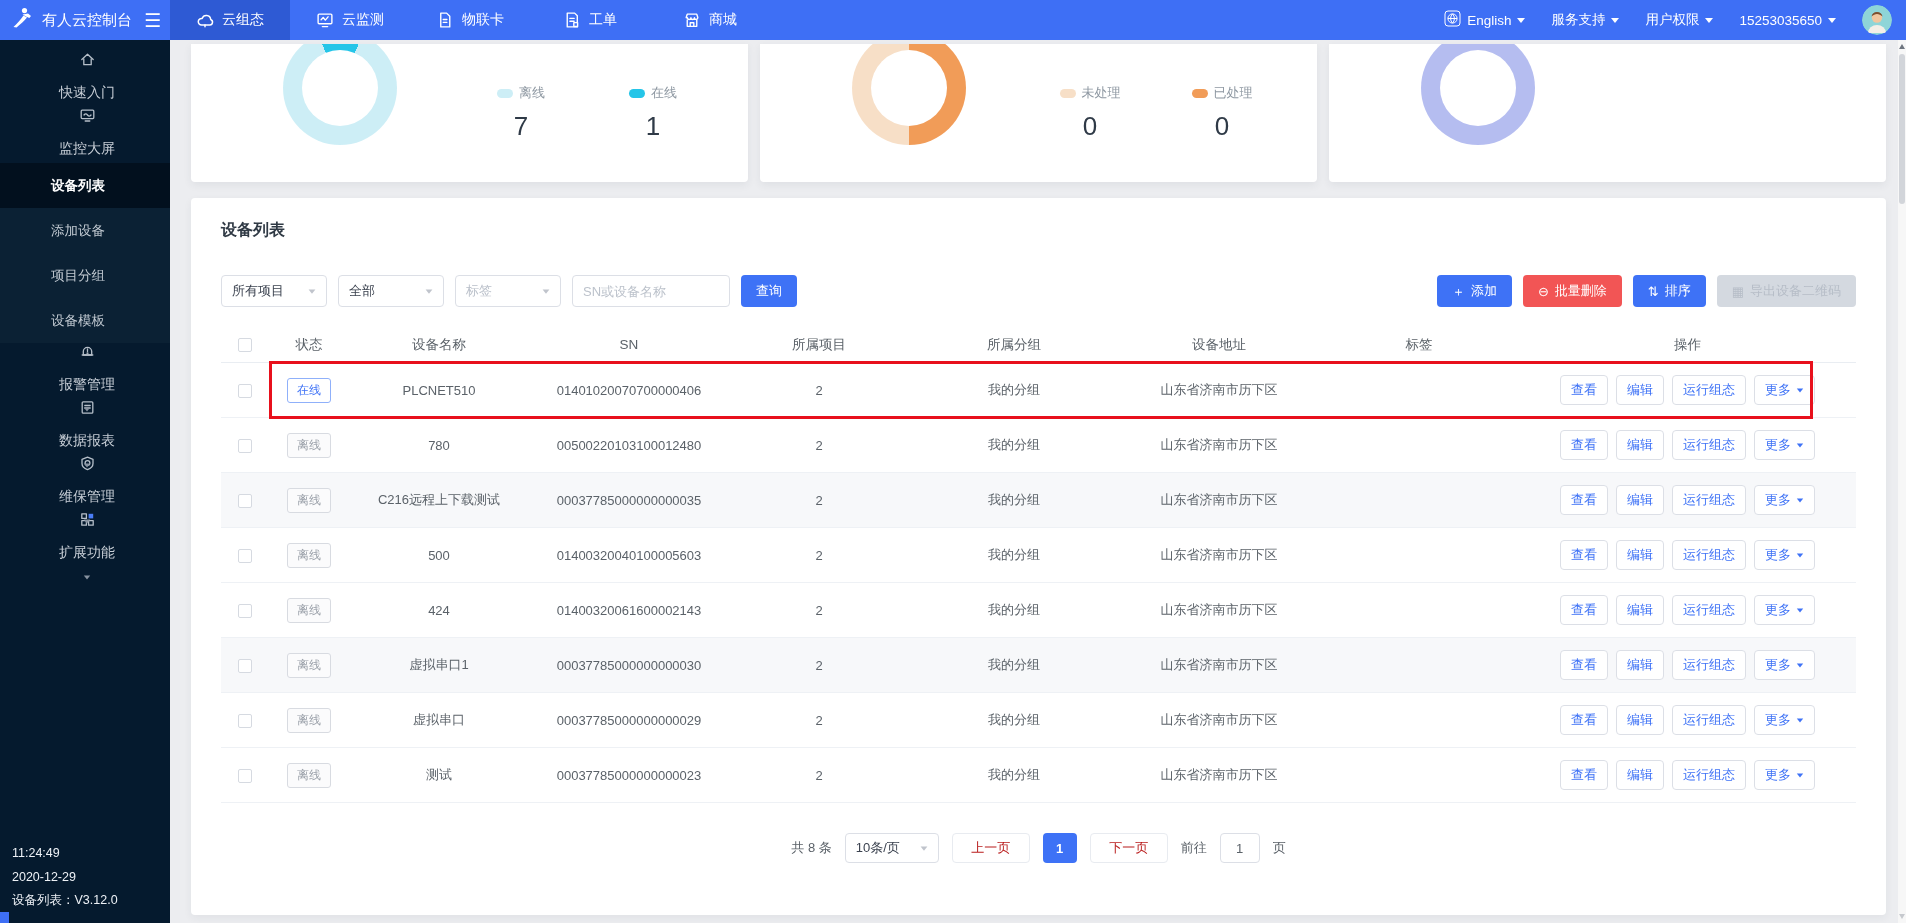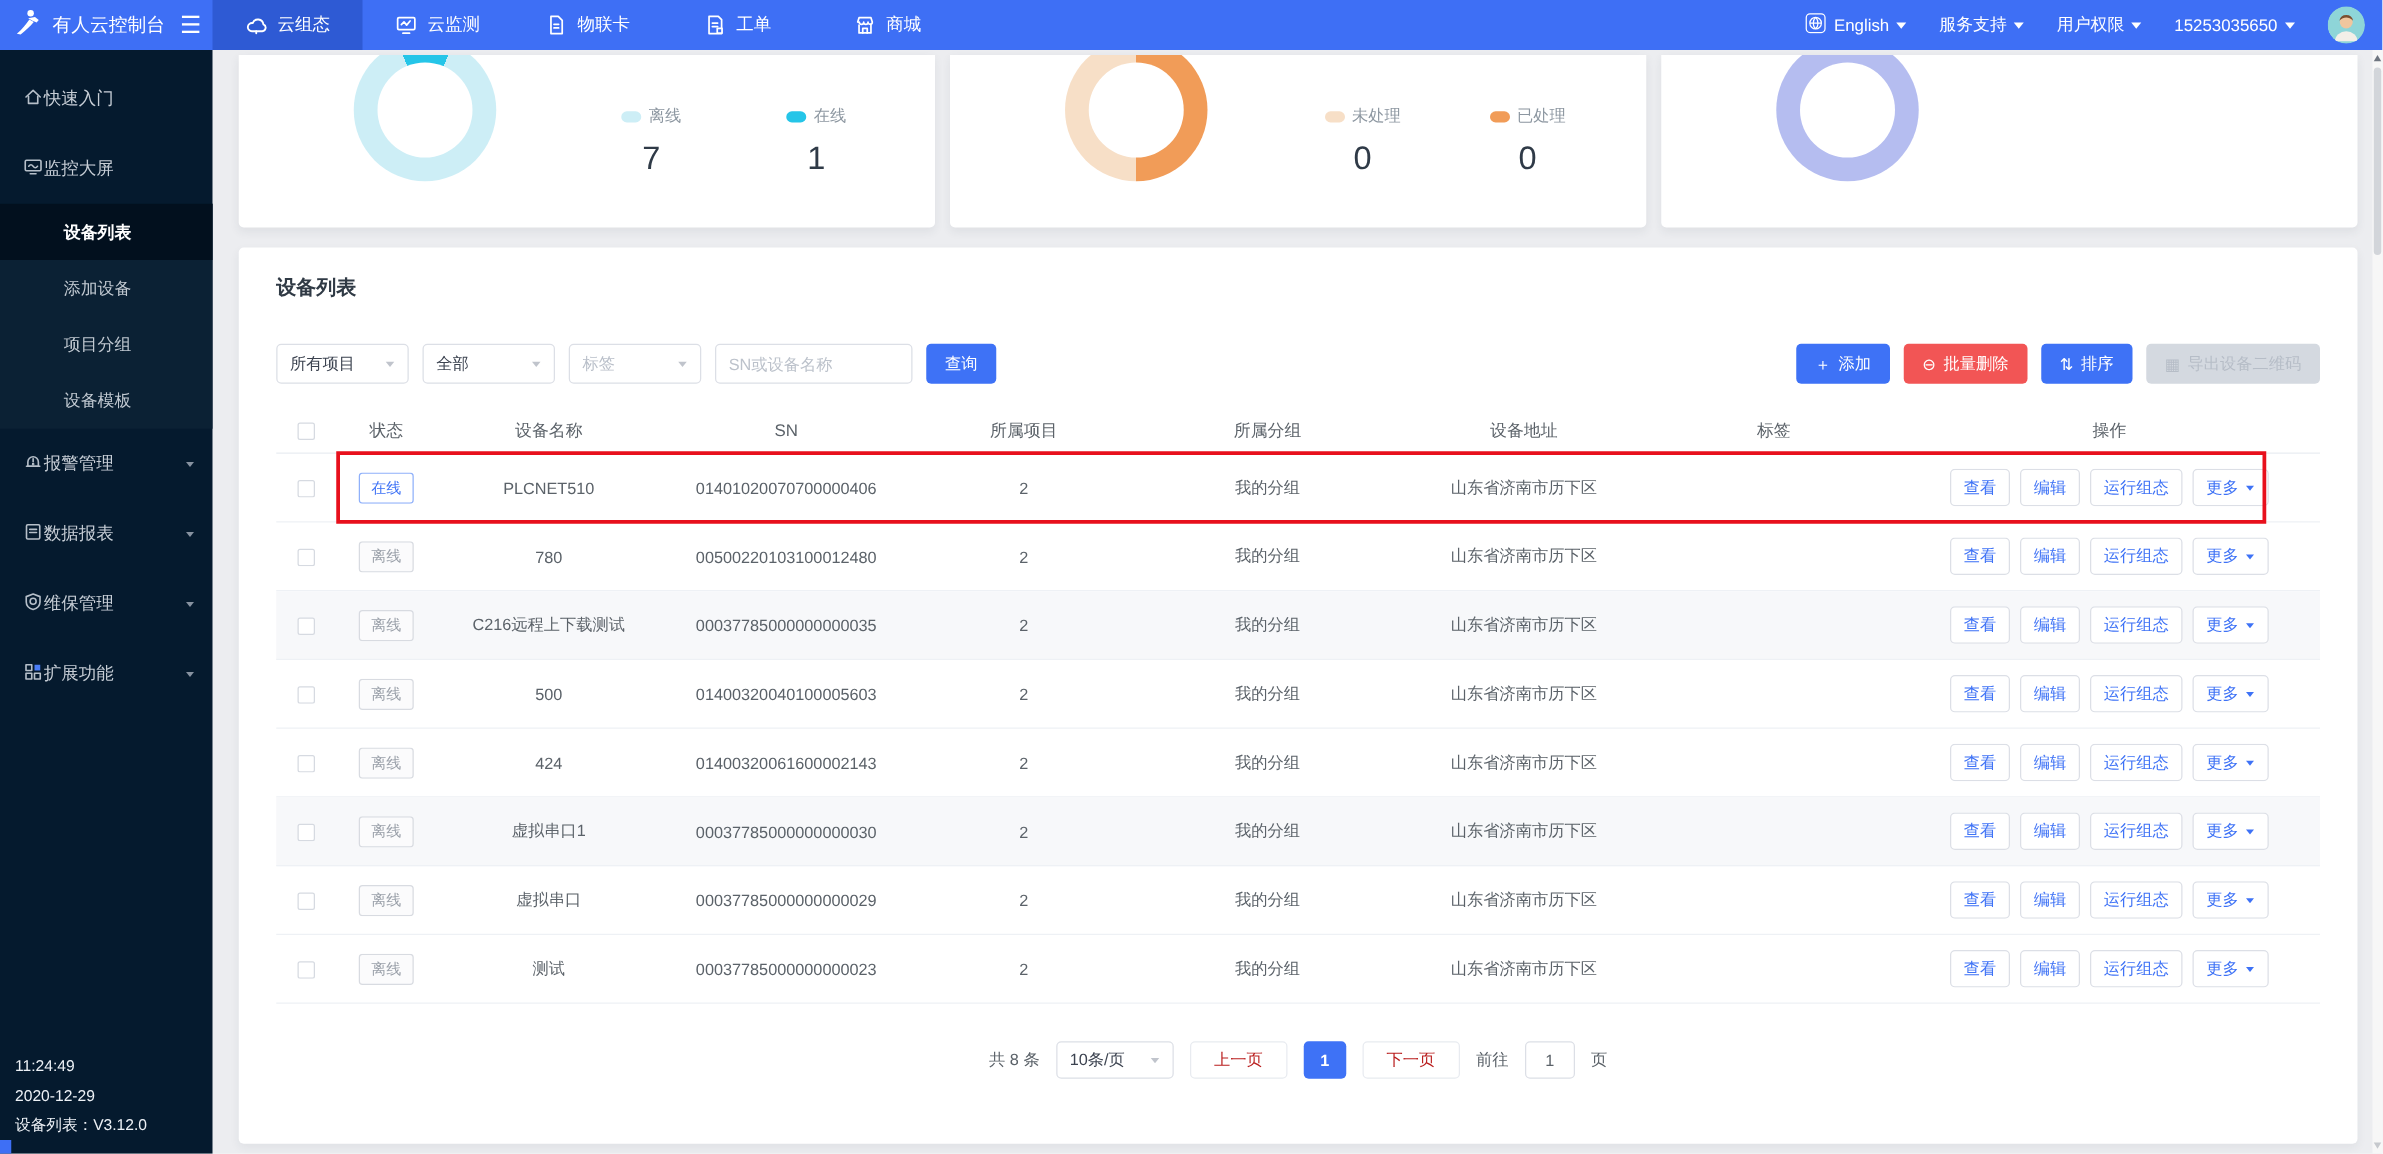--- a/index.html
+++ b/index.html
@@ -19,21 +19,21 @@
   .nav-tab.active { background:#2e5ad4; }
   .nav-ic svg { display:block; }
   .topbar-right { margin-left:auto; display:flex; align-items:center; gap:26px; padding-right:14px; font-size:13.5px; }
   .tb-item { display:flex; align-items:center; gap:6px; cursor:pointer; white-space:nowrap; }
   .tri { width:0; height:0; border-left:4px solid transparent; border-right:4px solid transparent; border-top:5px solid currentColor; display:inline-block; }
   .avatar { width:30px; height:30px; border-radius:50%; overflow:hidden; cursor:pointer; flex-shrink:0; }
   
   .layout { display:flex; height:883px; }
   .sidebar { width:170px; background:#051a2e; position:relative; flex-shrink:0; }
   .side-nav { padding-top:11px; }
-  .side-item { height:56px; display:flex; align-items:center; padding:0 14px 0 18px; color:#c7ced6; font-size:14px; cursor:pointer; }
+  .side-item { height:56px; display:flex; align-items:center; padding:0 14px 0 18px; color:#c7ced6; font-size:14px; gap:13px; cursor:pointer;flex-direction:column; }
   .side-item .lbl { flex:1; }
   .side-item.section-active { color:#fff; }
   .side-caret { color:#8792a0; transform:scale(.8); }
   .side-caret.up { border-top:none; border-bottom:5px solid #8792a0; }
   .submenu { background:#0b2134; }
   .sub-item { height:45px; display:flex; align-items:center; padding-left:51px; color:#c2cad2; font-size:13.5px; cursor:pointer; }
   .sub-item.active { background:#02101e; color:#fff; font-weight:700; }
   .side-footer { position:absolute; left:12px; bottom:10px; color:#edf1f6; font-size:12.5px; line-height:1.9; }
   .corner-accent { position:absolute; left:0; bottom:0; width:9px; height:11px; background:#3e6ff5; }
   

